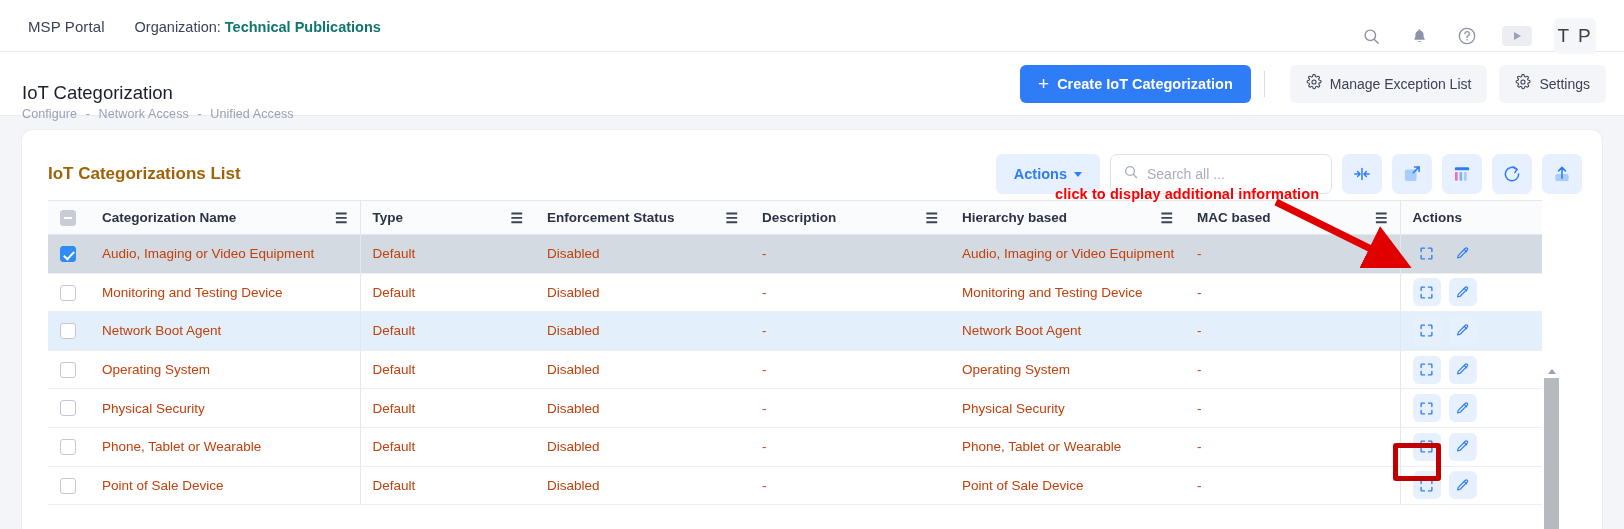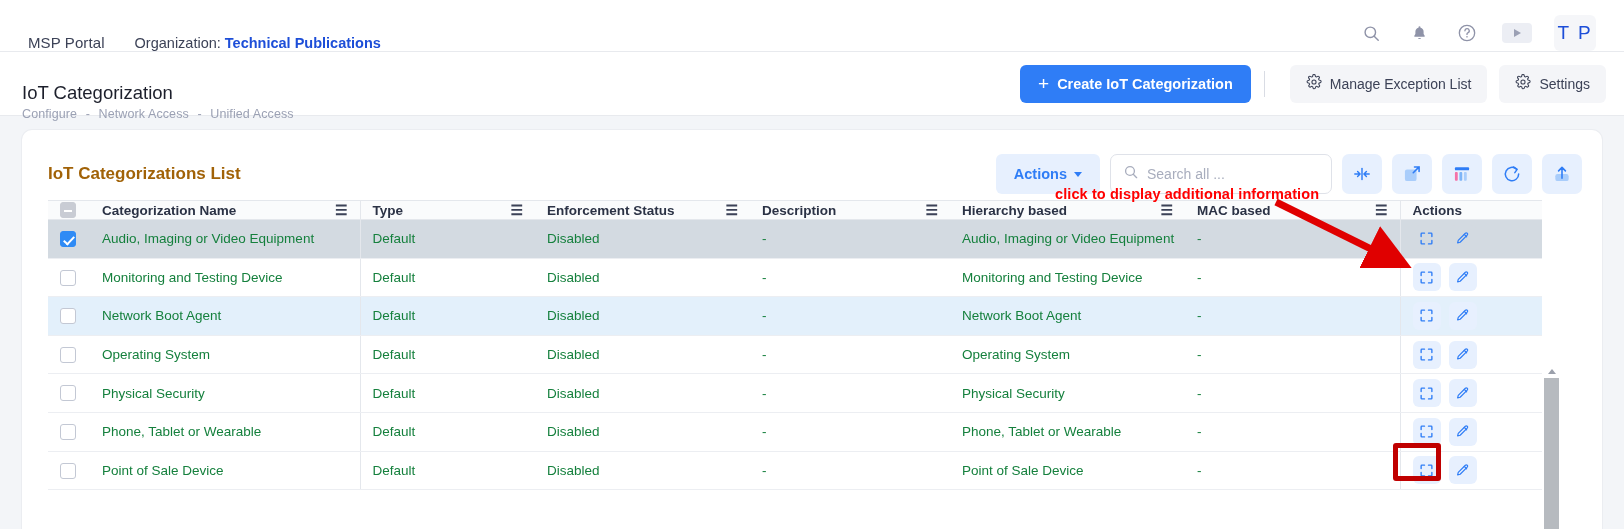--- a/index.html
+++ b/index.html
@@ -7,53 +7,53 @@
     width: 1624px; height: 529px;
     font-family: "Liberation Sans", sans-serif;
     background: #ffffff;
     overflow: hidden;
   }
 
   
   .topbar {
     height: 52px;
     display: flex;
-    align-items: flex-end;
+    align-items: flex-start;
     background: #ffffff;
     border-bottom: 1px solid #e8eaee;
     padding: 18px 18px 0 0;
     position: relative;
   }
   .topbar-left { display: flex; align-items: center; padding-left: 28px; }
   .msp-portal {
     font-size: 15px; color: #3c4257; font-weight: 400; letter-spacing: .1px;
   }
   .org-block { margin-left: 30px; font-size: 14.5px; color: #2b3245; }
   .org-label { color: #3c4257; }
-  .org-value { color: #1d4ed8; font-weight: 700; margin-left: 4px; margin-top: 28px; }
+  .org-value { color: #0f766e; font-weight: 700; margin-left: 4px; margin-top: 28px; }
   .topbar-right {
     margin-left: auto; display: flex; align-items: center; gap: 22px;
     padding-right: 10px;
   }
   .tb-icon {
     width: 26px; height: 26px; display: flex; align-items: center;
     justify-content: center; color: #8f93a8;
   }
   .play-chip {
     width: 30px; height: 20px; border-radius: 4px; background: #eceef4;
     display: flex; align-items: center; justify-content: center;
   }
   .play-tri {
     width: 0; height: 0; border-left: 7px solid #9ba0b4;
     border-top: 4.5px solid transparent; border-bottom: 4.5px solid transparent;
   }
   .avatar {
     width: 42px; height: 36px; border-radius: 6px; background: #f5f6f9;
     display: flex; align-items: center; justify-content: center;
-    color: #1d4ed8; font-size: 19px; letter-spacing: 2px; font-weight: 400;
+    color: #404040; font-size: 19px; letter-spacing: 2px; font-weight: 400;
   }
 
   
   .pagehead {
     height: 64px; display: flex; align-items: center;
     background: #ffffff; padding: 0 18px 0 22px;
     border-bottom: 1px solid #e8eaee;
   }
   .page-title {
     font-size: 18.5px; color: #1c1f2b; font-weight: 400; line-height: 1.15; margin-top: 36px;
@@ -115,31 +115,31 @@
     width: 40px; height: 40px; border-radius: 7px; background: #e7f0fe;
     display: flex; align-items: center; justify-content: center;
     cursor: pointer; border: none;
   }
 
   
   .table-area { padding: 0 22px 0 26px; position: relative; }
   table { border-collapse: collapse; width: 1494px; table-layout: fixed; }
   thead th {
     background: #fafbfc; font-size: 13.5px; color: #2b3245; font-weight: 700;
-    text-align: left; height: 19px; padding: 0 12px;
+    text-align: left; height: 34px; padding: 0 12px;
     border-top: 1px solid #e4e7ec; border-bottom: 1px solid #e4e7ec;
     position: relative; vertical-align: middle;
   }
   thead th .hmenu {
     position: absolute; right: 12px; top: 50%; transform: translateY(-50%);
     color: #3c4257; font-size: 14px; line-height: 1; cursor: pointer;
   }
   .col-sep { border-left: 1px solid #e4e7ec; }
   tbody td {
-    font-size: 13.5px; color: #15803d; height: 38.6px; padding: 0 12px;
+    font-size: 13.5px; color: #c2410c; height: 38.6px; padding: 0 12px;
     border-bottom: 1px solid #eceef2; vertical-align: middle;
     white-space: nowrap; overflow: hidden;
   }
   tbody tr.selected td { background: #d3dae1; }
   tbody tr.hovered td { background: #e3f0fb; }
   .cb {
     width: 16px; height: 16px; border: 1px solid #c3c8d4; border-radius: 3px;
     background: #fff; display: inline-block; vertical-align: middle;
     cursor: pointer;
   }

